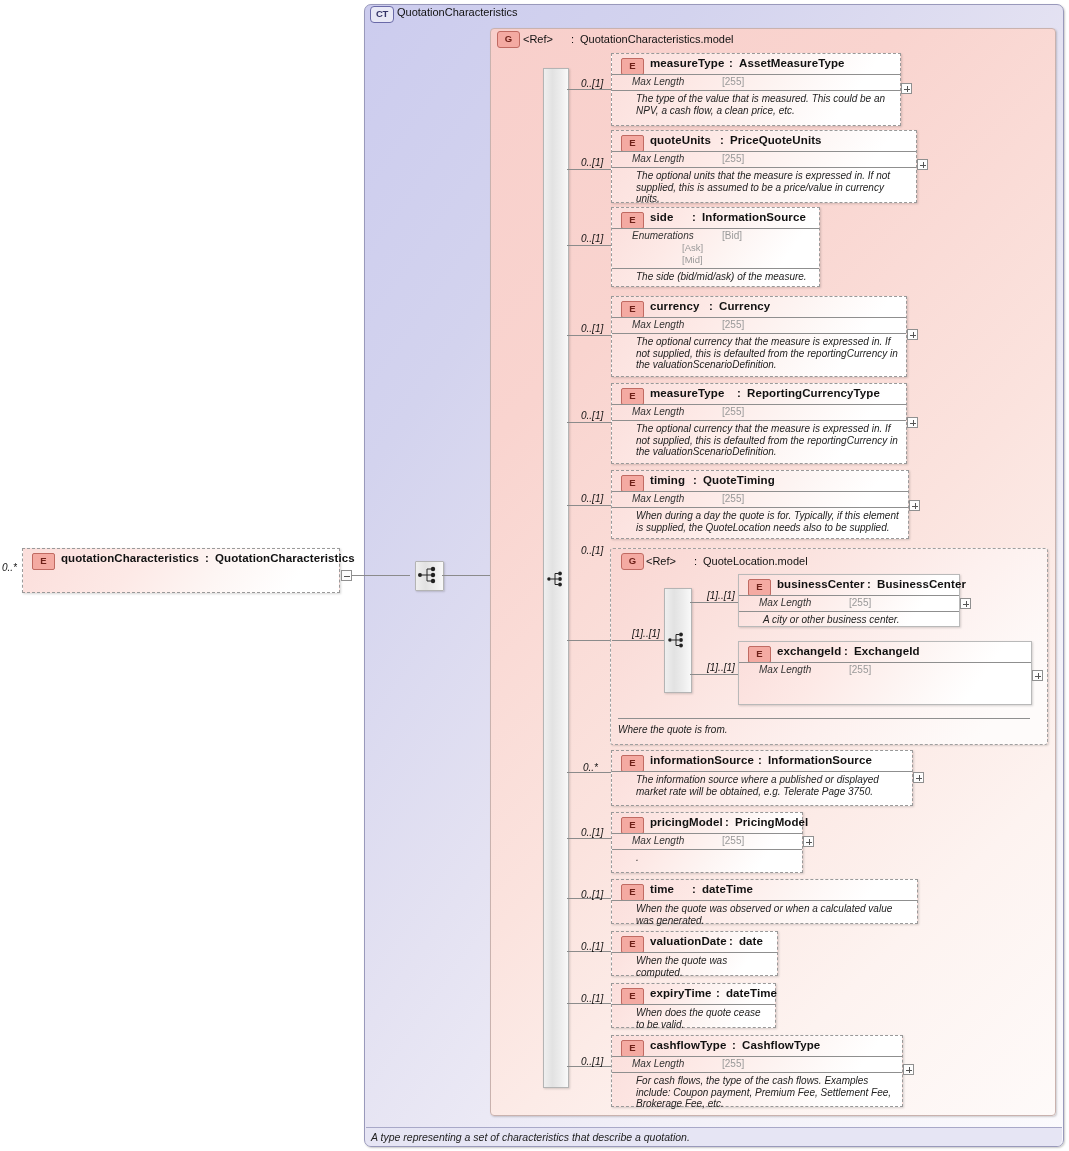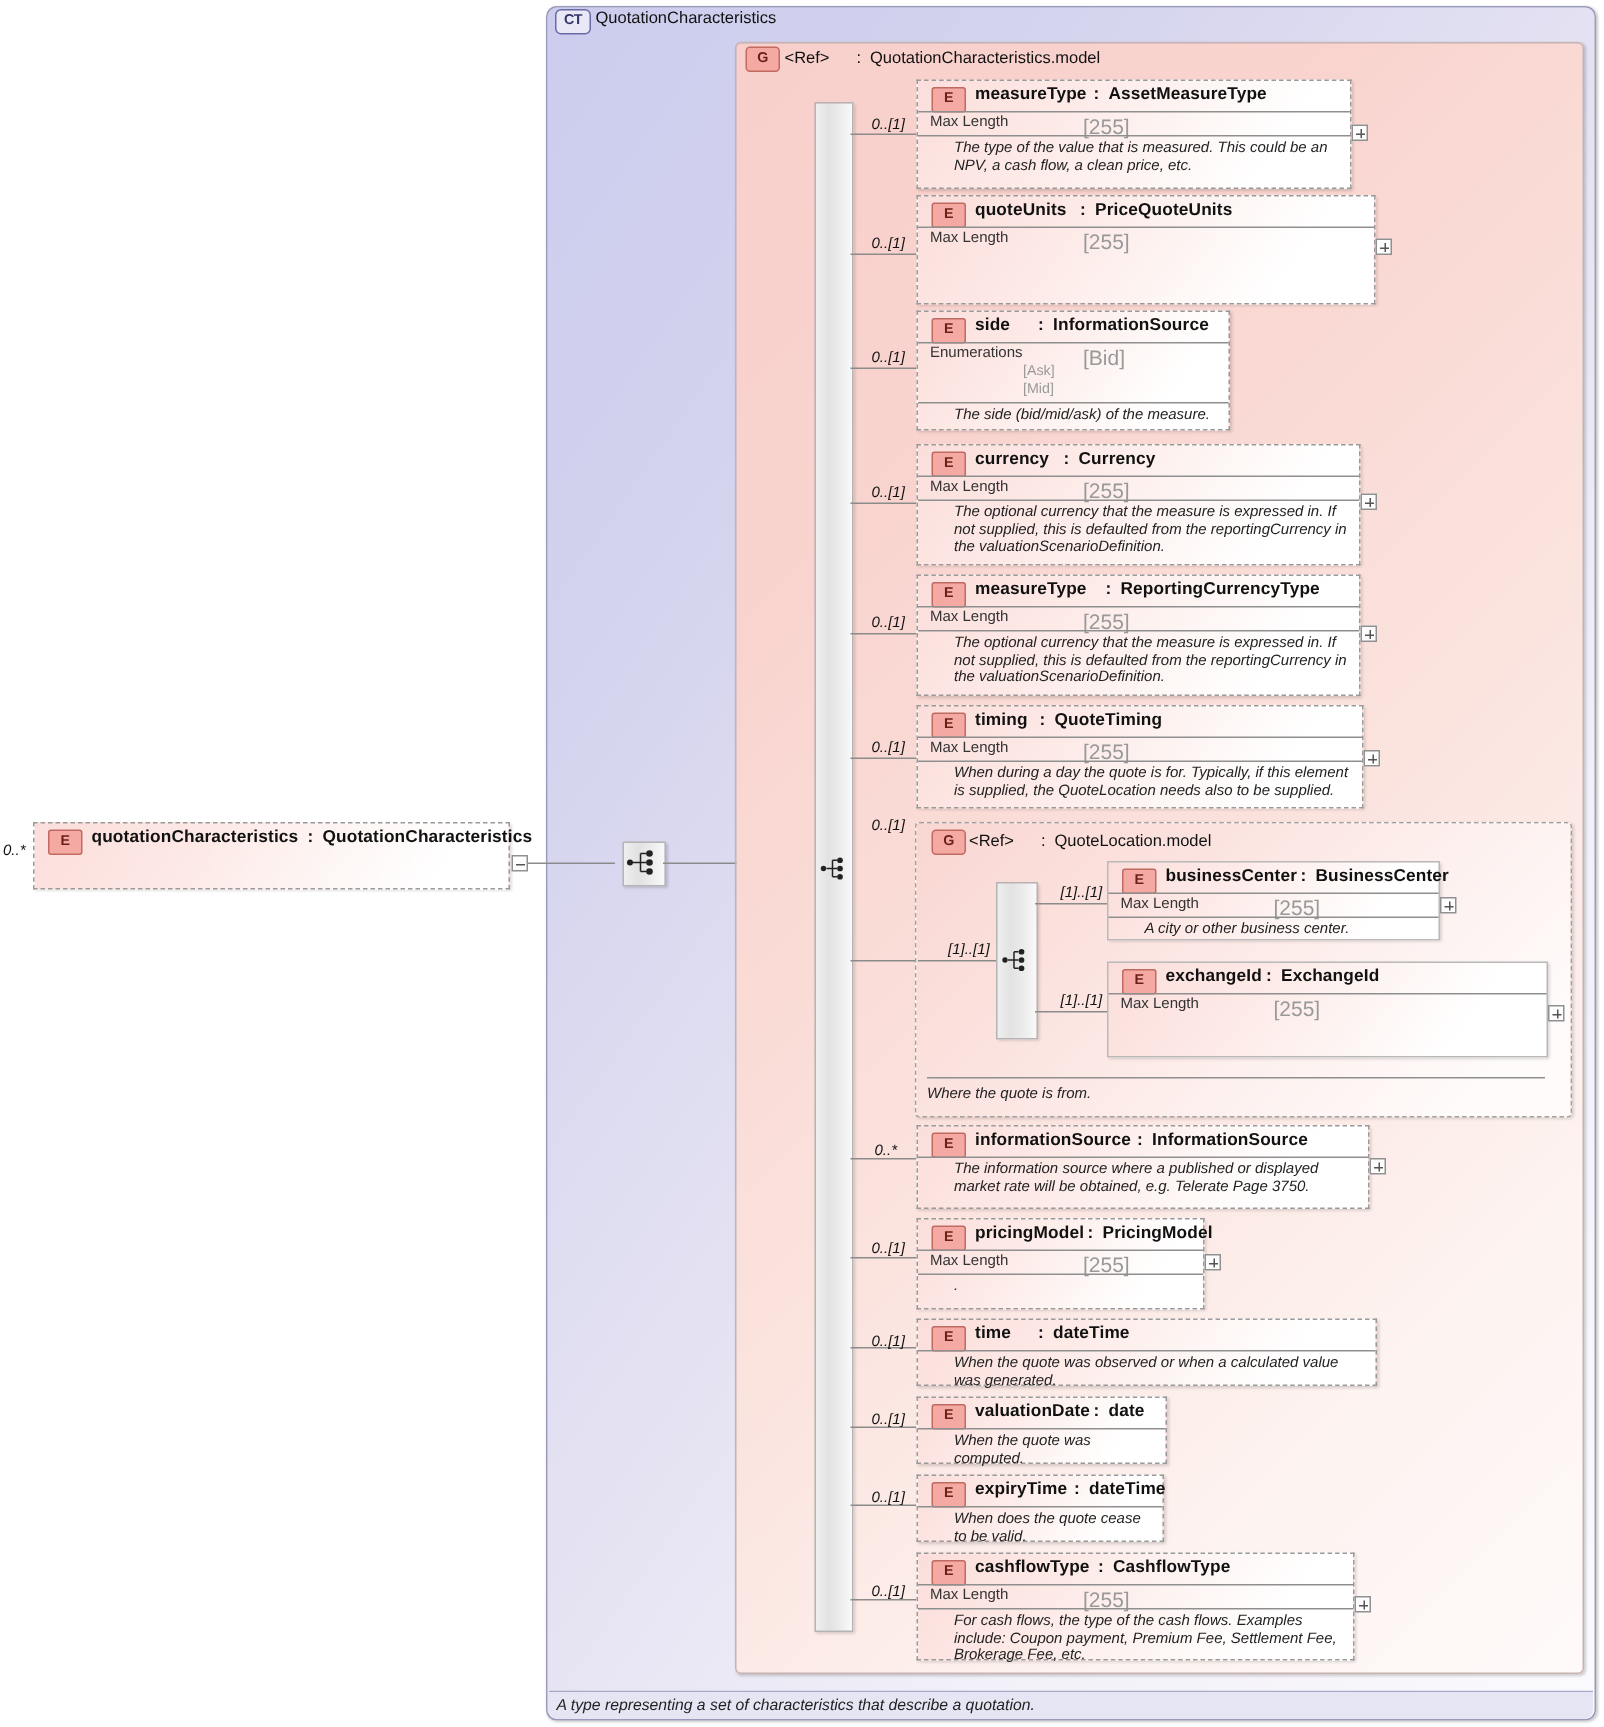--- a/index.html
+++ b/index.html
@@ -77,22 +77,22 @@
     border:1px solid #c06a62;border-radius:2px;
     background:#f4aaa2;color:#6d2018;font-weight:bold;font-size:9.5px;
     line-height:14px;text-align:center;
   }
   .e-name{position:absolute;left:38px;top:3px;font-size:11.5px;font-weight:bold;color:#111;letter-spacing:.1px;}
   .e-type{position:absolute;top:3px;font-size:11.5px;font-weight:bold;color:#111;letter-spacing:.1px;}
   .facet-row{
     position:relative;height:15px;
     border-top:1px solid #8f8f8f;
   }
-  .facet-name{position:absolute;left:8px;top:1px;font-size:10px;color:#333;}
-  .facet-val{position:absolute;top:1px;font-size:14px;color:#999;padding-left:40px;}
+  .facet-name{position:absolute;left:20px;top:1px;font-style:italic;font-size:10px;color:#333;}
+  .facet-val{position:absolute;top:1px;font-size:10px;color:#999;padding-left:40px;}
   .enum-extra{position:absolute;font-size:9.5px;color:#999;}
   .edoc{
     position:relative;border-top:1px solid #8f8f8f;
     padding:2px 6px 2px 24px;
     font-style:italic;font-size:10px;line-height:11.5px;color:#222;
   }
 
   
   .occ{font-style:italic;font-size:10px;color:#111;white-space:nowrap;}
 
@@ -201,20 +201,21 @@
   <div class="ebox-head">
     <div class="e-badge">E</div>
     <div class="e-name">quoteUnits</div>
     <div class="e-type" style="left:108px;">:</div>
     <div class="e-type" style="left:118px;">PriceQuoteUnits</div>
   </div>
   <div class="facet-row">
     <div class="facet-name">Max Length</div>
     <div class="facet-val" style="left:70px;">[255]</div>
   </div>
+  <div class="edoc">The optional units that the measure is expressed in. If not supplied, this is assumed to be a price/value in currency units.</div>
 </div>
 <div class="toggle plus" style="left:917px;top:159px;"></div>
 
 <div class="abs hline" style="left:567px;top:245px;width:44px;"></div>
 <div class="abs occ" style="left:581px;top:233px;">0..[1]</div>
 <div class="abs ebox" style="left:611px;top:207px;width:209px;height:80px;">
   <div class="ebox-head">
     <div class="e-badge">E</div>
     <div class="e-name">side</div>
     <div class="e-type" style="left:80px;">:</div>

